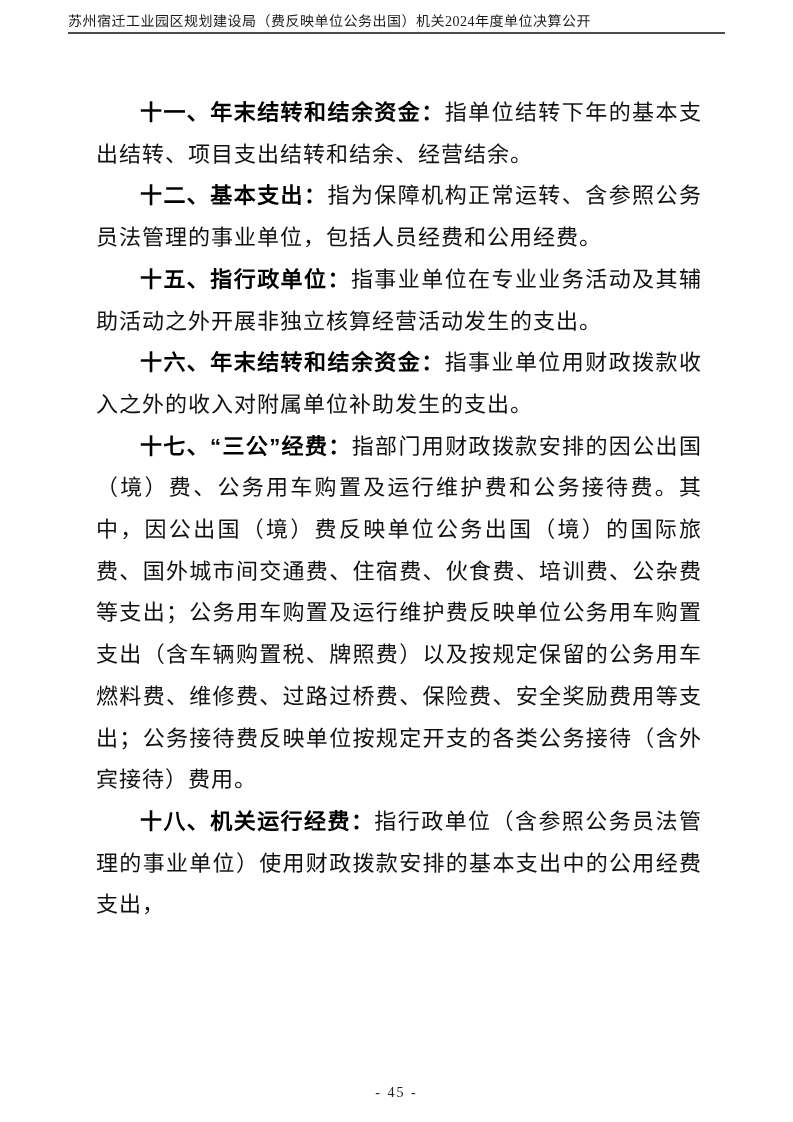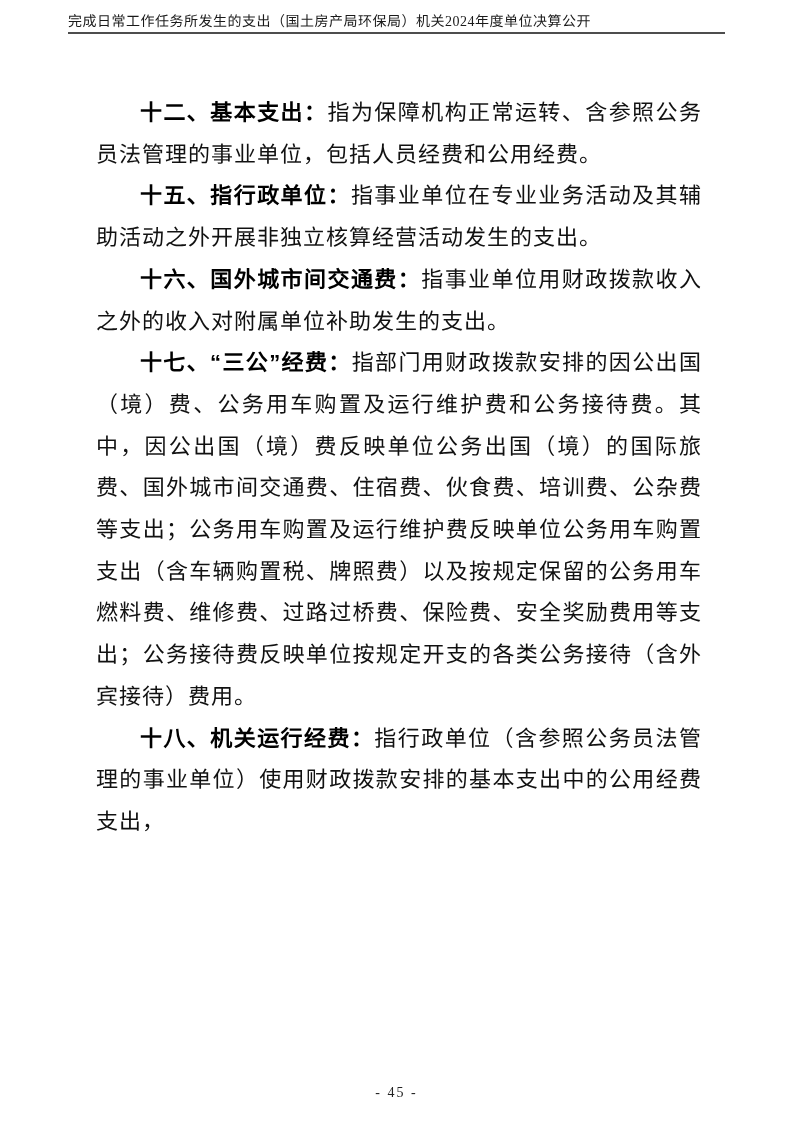--- a/index.html
+++ b/index.html
@@ -58,31 +58,34 @@
     font-size: 14px;
     color: #222222;
     letter-spacing: 2px;
   }
 </style>
 </head>
 <body>
 
 <div class="page">
 
-  <div class="header">完成日常工作任务所发生的支出（国土房产局环保局）机关2024年度单位决算公开</div>
+  <div class="header">苏州宿迁工业园区规划建设局（费反映单位公务出国）机关2024年度单位决算公开</div>
 
   <div class="content">
+    <p>
+      <span class="term">十一、年末结转和结余资金：</span><span>指单位结转下年的基本支出结转、项目支出结转和结余、经营结余。</span>
+    </p>
     <p>
       <span class="term">十二、基本支出：</span><span>指为保障机构正常运转、含参照公务员法管理的事业单位，包括人员经费和公用经费。</span>
     </p>
     <p>
       <span class="term">十五、指行政单位：</span><span>指事业单位在专业业务活动及其辅助活动之外开展非独立核算经营活动发生的支出。</span>
     </p>
     <p>
-      <span class="term">十六、国外城市间交通费：</span><span>指事业单位用财政拨款收入之外的收入对附属单位补助发生的支出。</span>
+      <span class="term">十六、年末结转和结余资金：</span><span>指事业单位用财政拨款收入之外的收入对附属单位补助发生的支出。</span>
     </p>
     <p>
       <span class="term">十七、“三公”经费：</span><span>指部门用财政拨款安排的因公出国（境）费、公务用车购置及运行维护费和公务接待费。其中，因公出国（境）费反映单位公务出国（境）的国际旅费、国外城市间交通费、住宿费、伙食费、培训费、公杂费等支出；公务用车购置及运行维护费反映单位公务用车购置支出（含车辆购置税、牌照费）以及按规定保留的公务用车燃料费、维修费、过路过桥费、保险费、安全奖励费用等支出；公务接待费反映单位按规定开支的各类公务接待（含外宾接待）费用。</span>
     </p>
     <p>
       <span class="term">十八、机关运行经费：</span><span>指行政单位（含参照公务员法管理的事业单位）使用财政拨款安排的基本支出中的公用经费支出，</span>
     </p>
   </div>
 
   <div class="footer">- 45 -</div>

